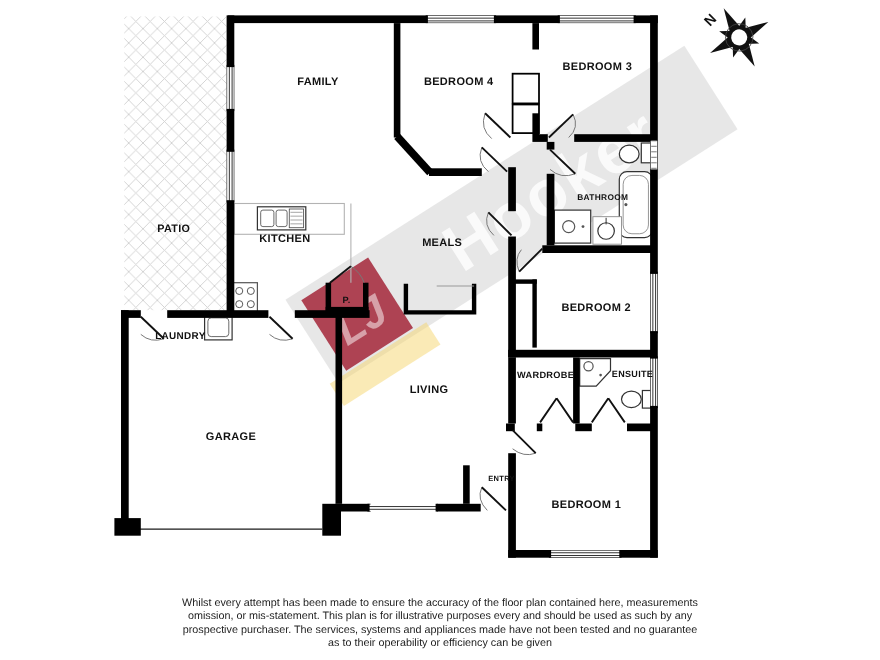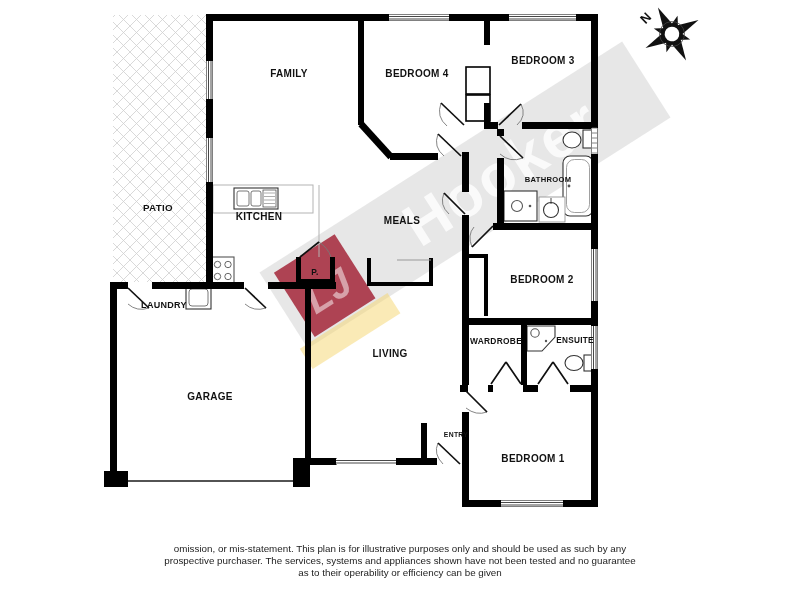--- a/index.html
+++ b/index.html
@@ -266,17 +266,18 @@
       <path d="M0,30 L5.5,7 L-5.5,7 Z"></path>
           <path d="M-30,0 L-7,5.5 L-7,-5.5 Z"></path>
       <circle r="12.5" fill="none" stroke="#444" stroke-width="0.7"></circle>
       <circle r="8.5" fill="#fff" stroke="#111" stroke-width="2.4"></circle>
     </g>
     <text x="649" y="21" font-size="13" font-weight="bold" class="room-label" transform="rotate(-45 649 21)" text-anchor="middle">N</text>
   </g>
 </svg>
 
 <div class="disclaimer">
-  <div>omission, or mis-statement. This plan is for illustrative purposes only and should be used as such by any</div>
-  <div>prospective purchaser. The services, systems and appliances shown have not been tested and no guarantee</div>
+  <div>Whilst every attempt has been made to ensure the accuracy of the floor plan contained here, measurements</div>
+  <div>omission, or mis-statement. This plan is for illustrative purposes every and should be used as such by any</div>
+  <div>prospective purchaser. The services, systems and appliances made have not been tested and no guarantee</div>
   <div>as to their operability or efficiency can be given</div>
 </div>
 </div>
 
 </body></html>

